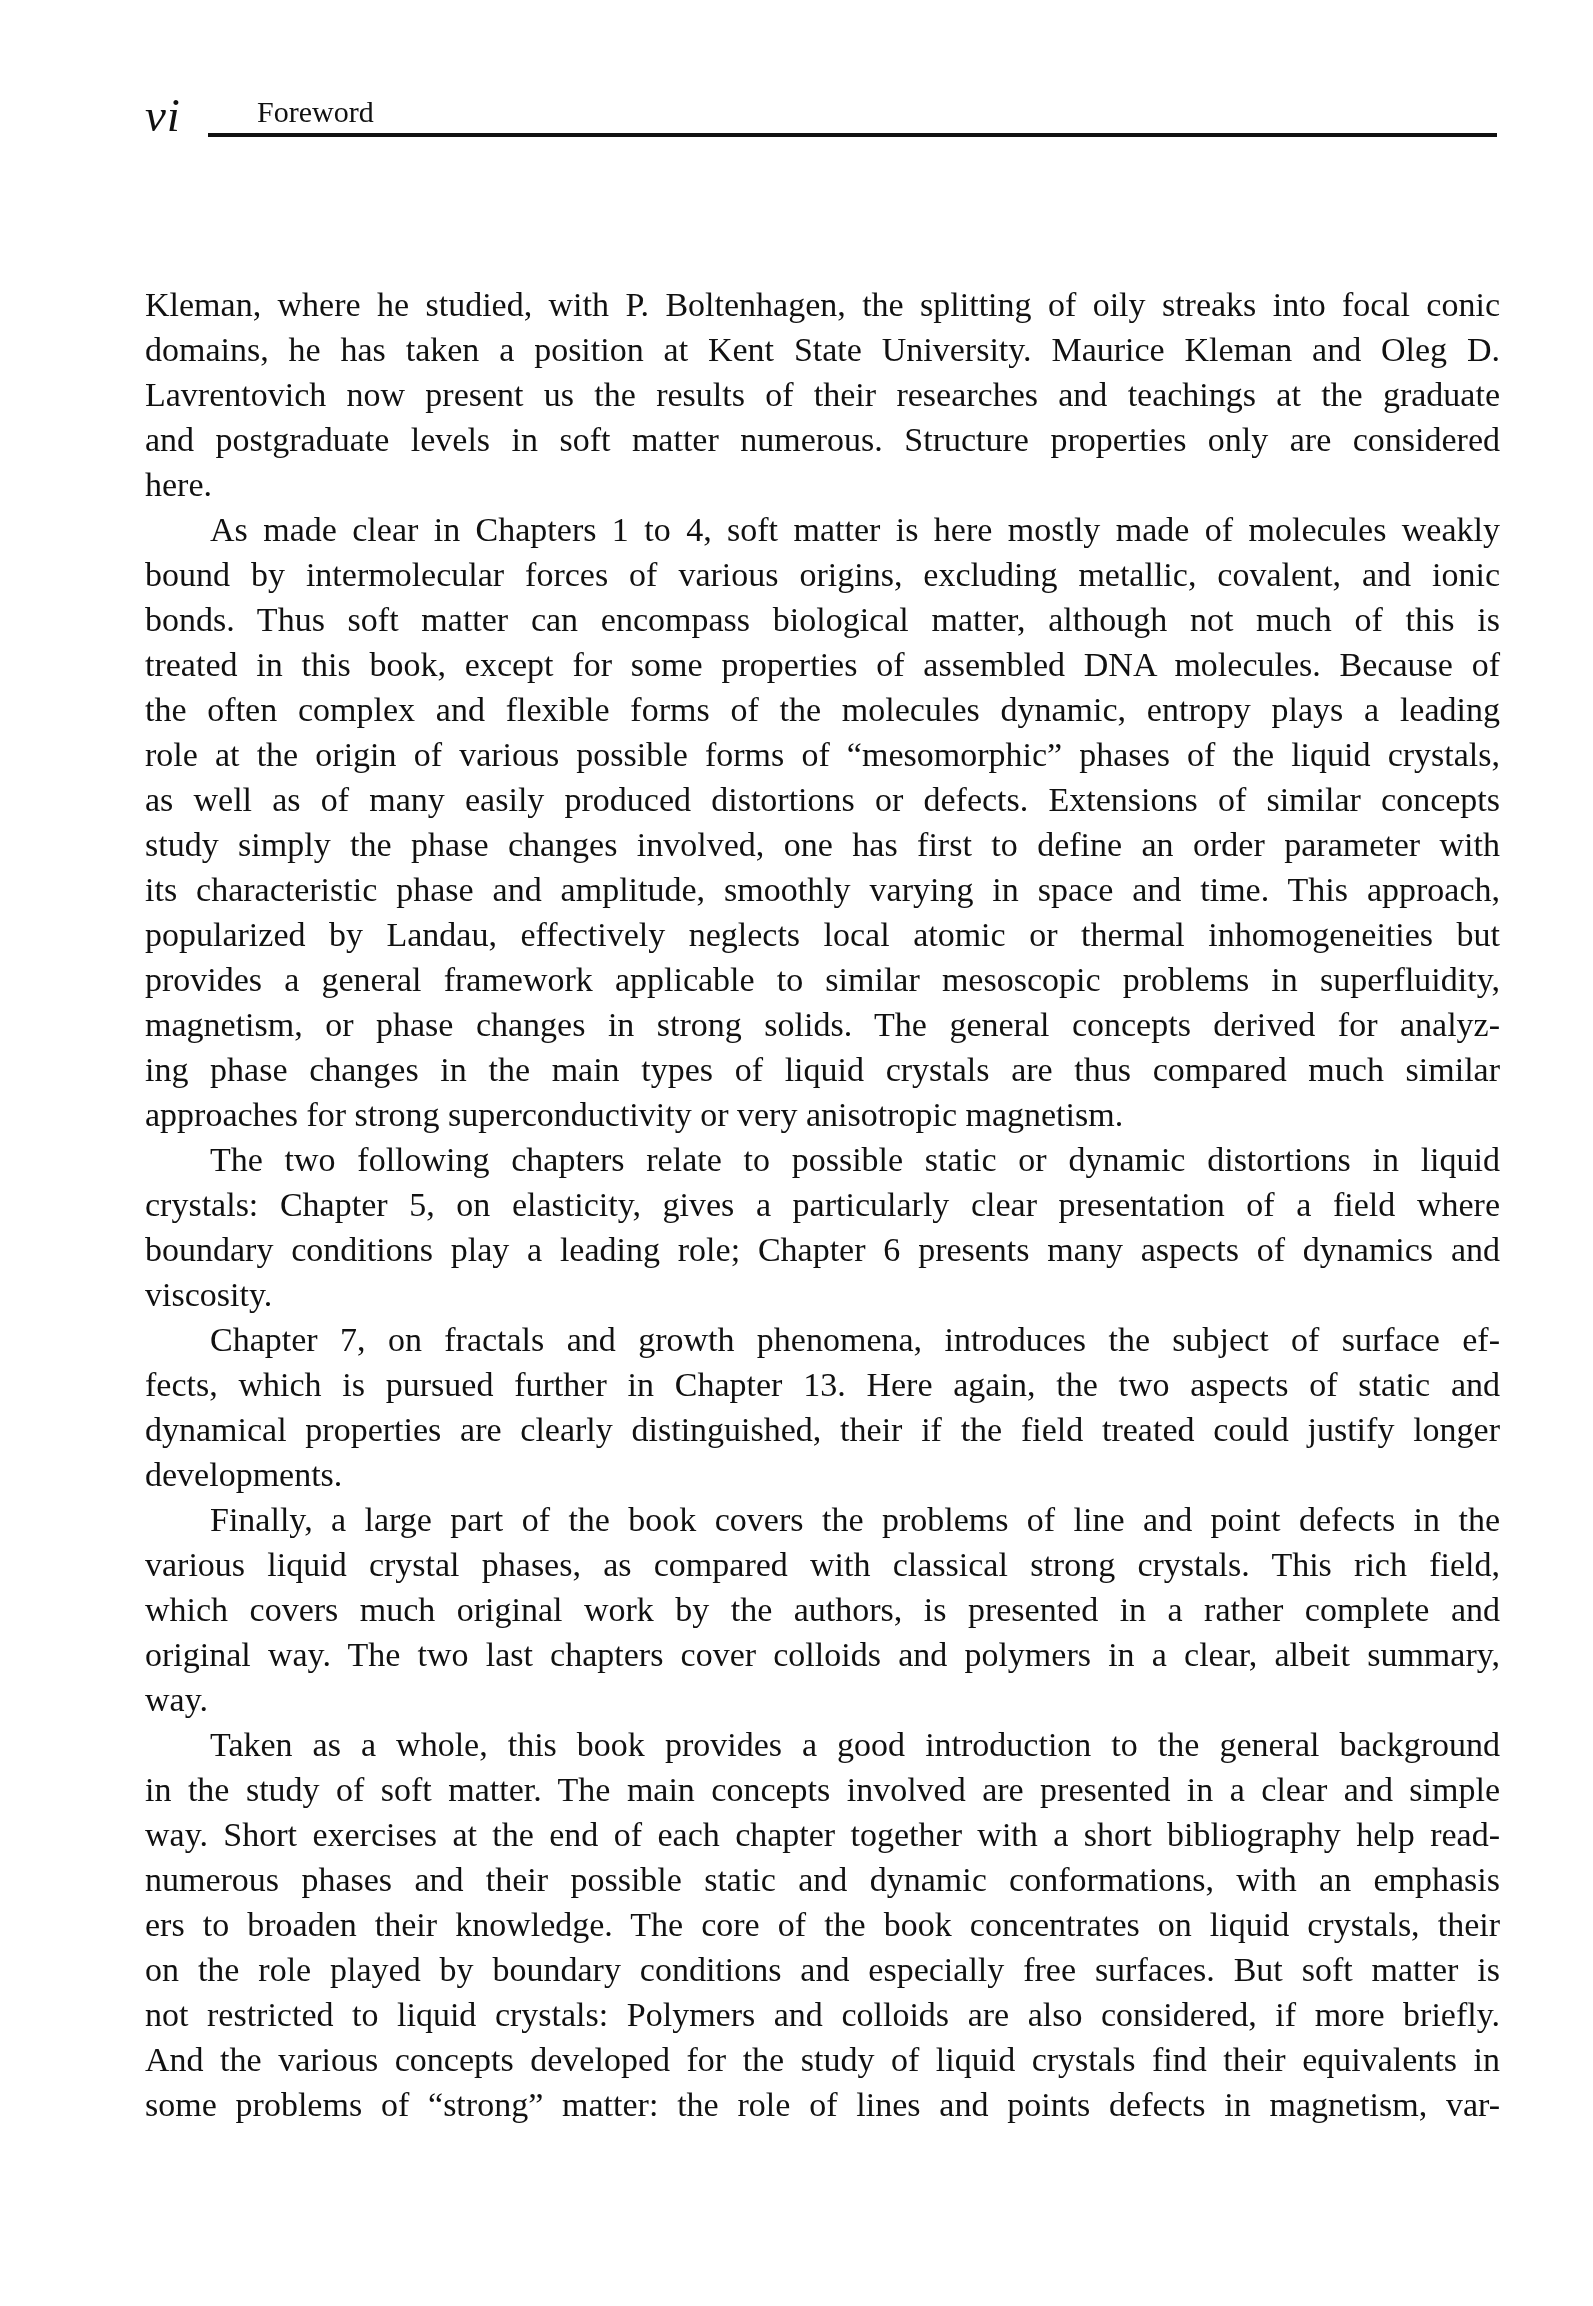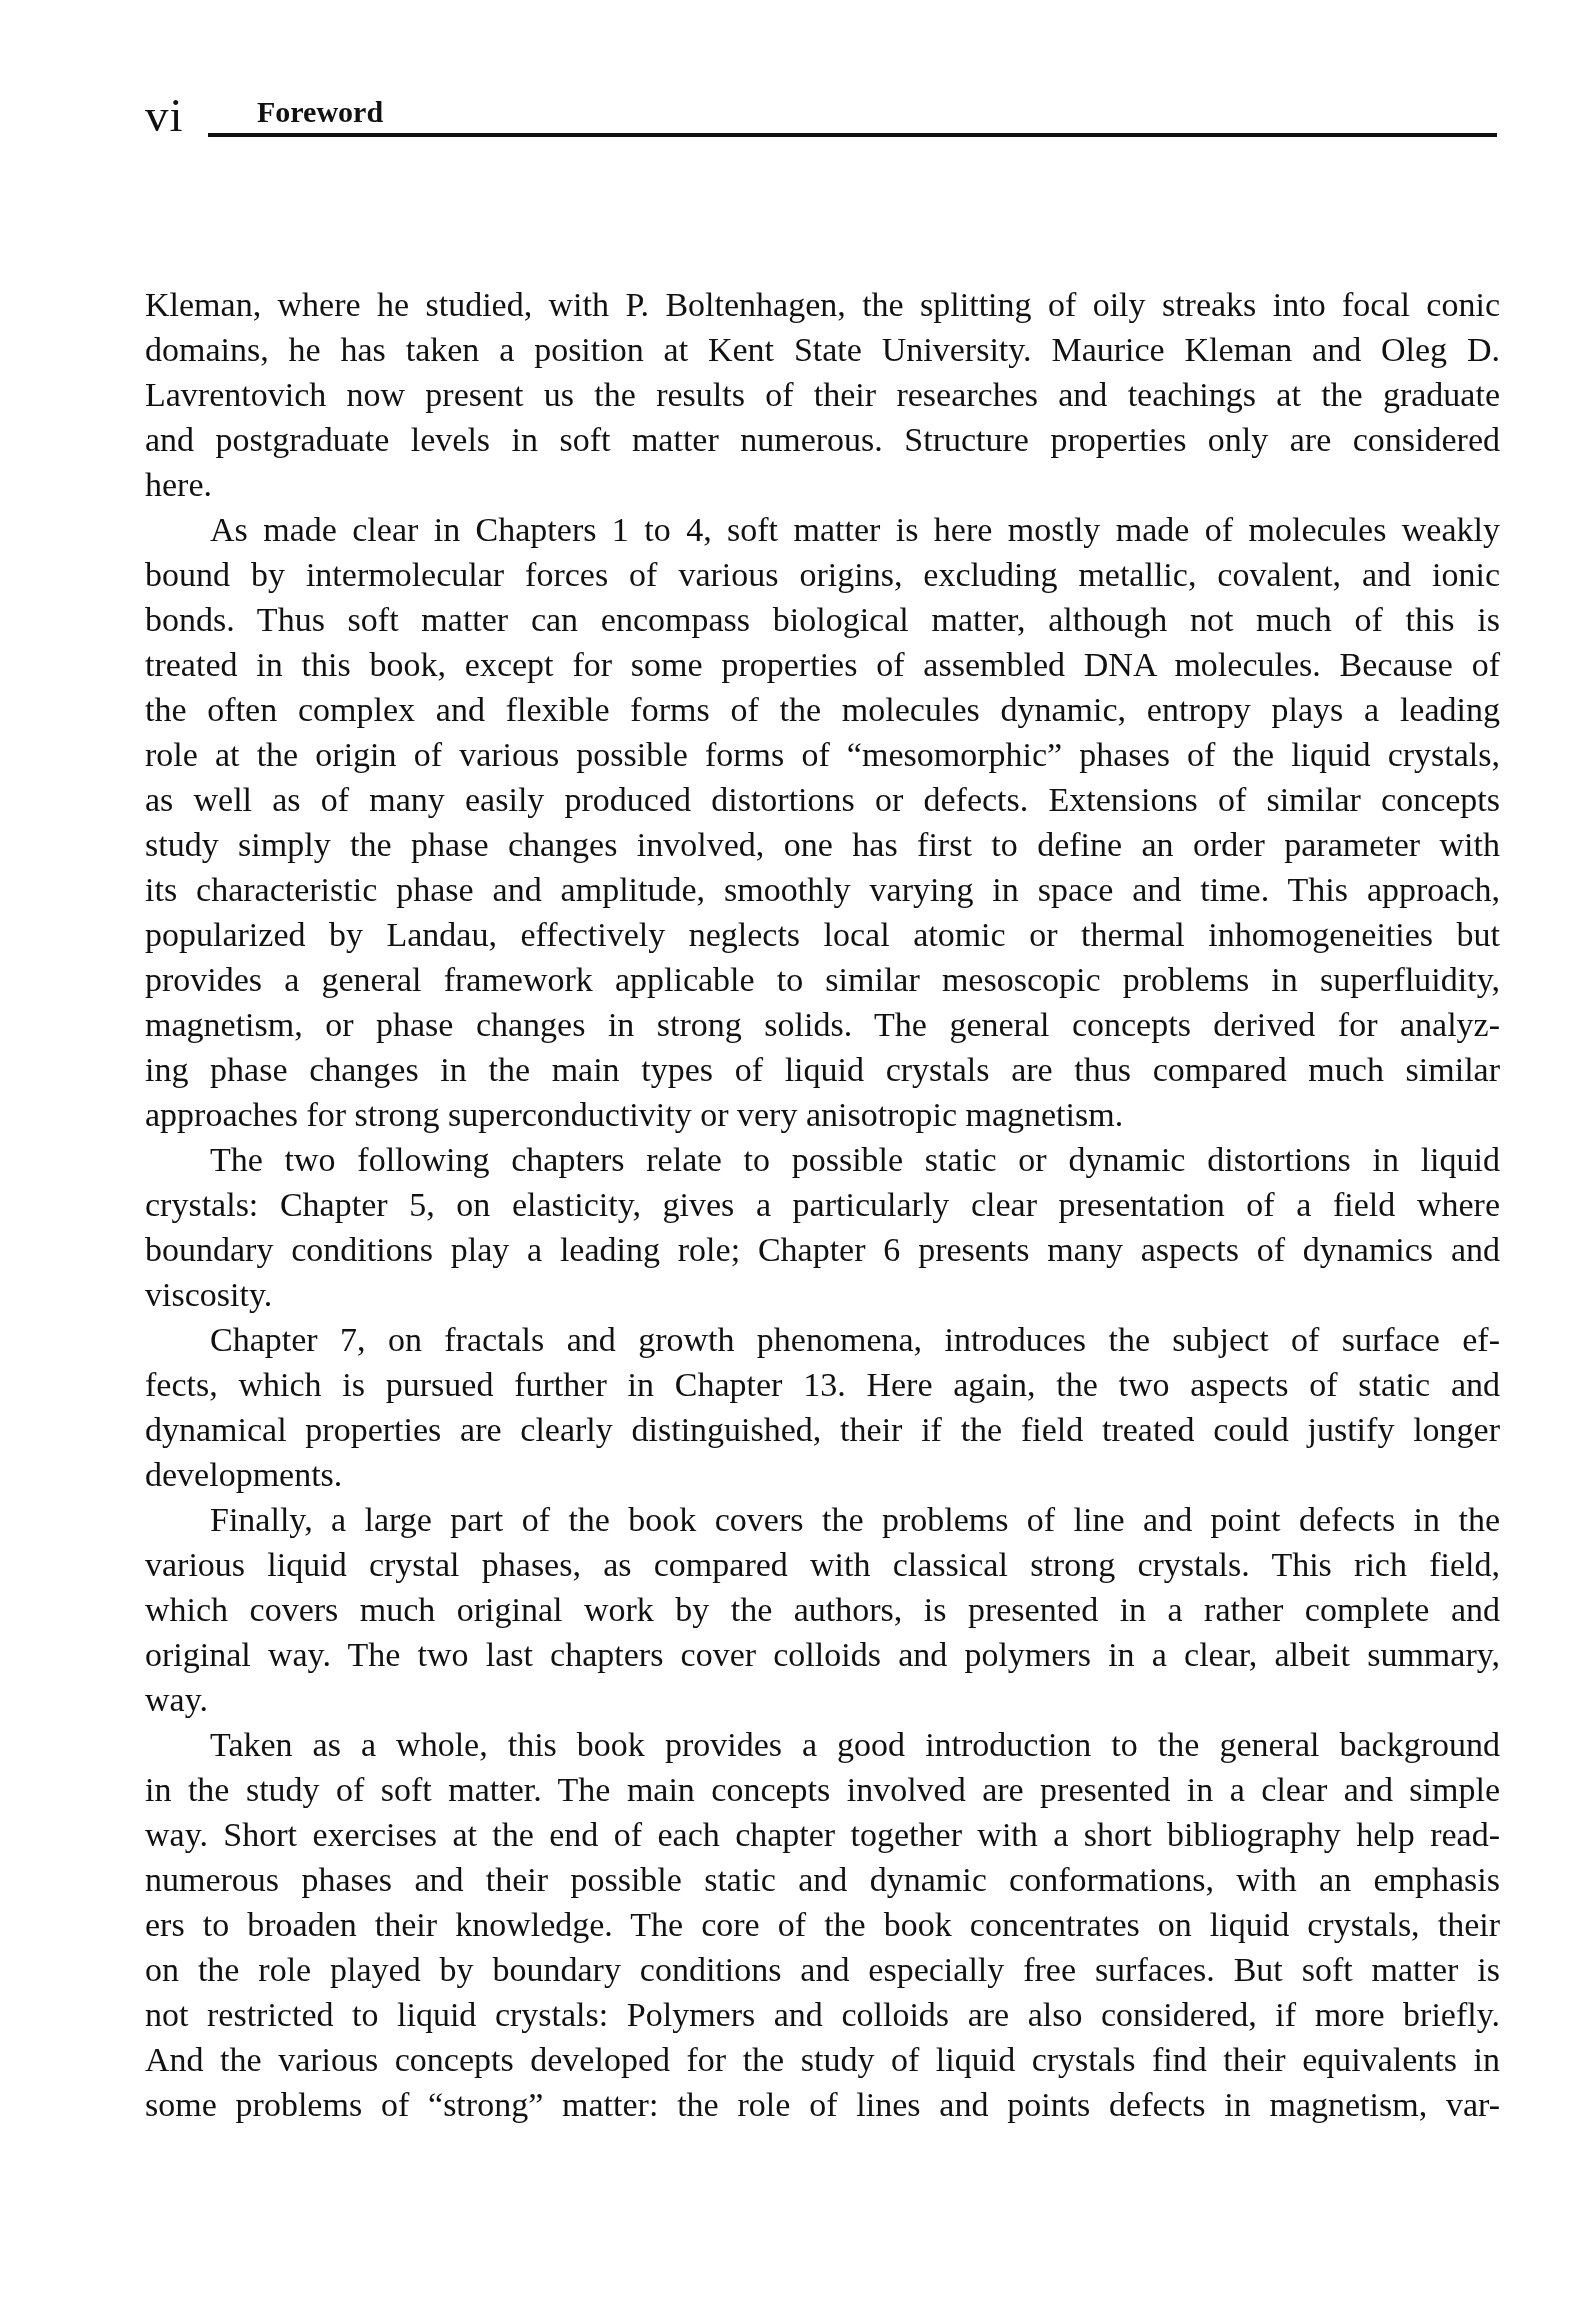--- a/index.html
+++ b/index.html
@@ -1,20 +1,20 @@
 <!DOCTYPE html>
 <html style="font-size:14.5px"><head>
 <meta charset="utf-8">
 <style>
   html, body { margin: 0; padding: 0; background: #ffffff; }
   body { width: 1593px; height: 2307px; position: relative; overflow: hidden;
          font-family: "Liberation Serif", "DejaVu Serif", serif; color: #111111; }
   .running-head { position: absolute; left: 145px; top: 90px; width: 1352px; height: 51px; }
-  .folio { position: absolute; left: 0; top: 0; font-size: 47px; line-height: 51px; letter-spacing: 0.9px; }
-  .head-title { position: absolute; left: 112px; top: 5.4px; font-size: 30px; line-height: 33px; font-weight: bold; }
+  .folio { position: absolute; left: 0; top: 0; font-size: 47px; line-height: 51px; letter-spacing: 0.9px; font-style: italic; }
+  .head-title { position: absolute; left: 112px; top: 5.4px; font-size: 30px; line-height: 33px; }
   .head-rule { position: absolute; left: 63px; right: 0; top: 43px; height: 3.6px; background: #111111; }
   .body-text { position: absolute; left: 145px; top: 239px; width: 1355px;
                font-size: 34px; line-height: 45px; text-align: justify; margin-top: 43px; }
   .line { display: block; white-space: nowrap; text-align-last: justify; text-align: justify; }
   .line.last { text-align-last: left; }
   .line.indent { padding-left: 65px; }
 </style>
 </head>
 <body>
 

